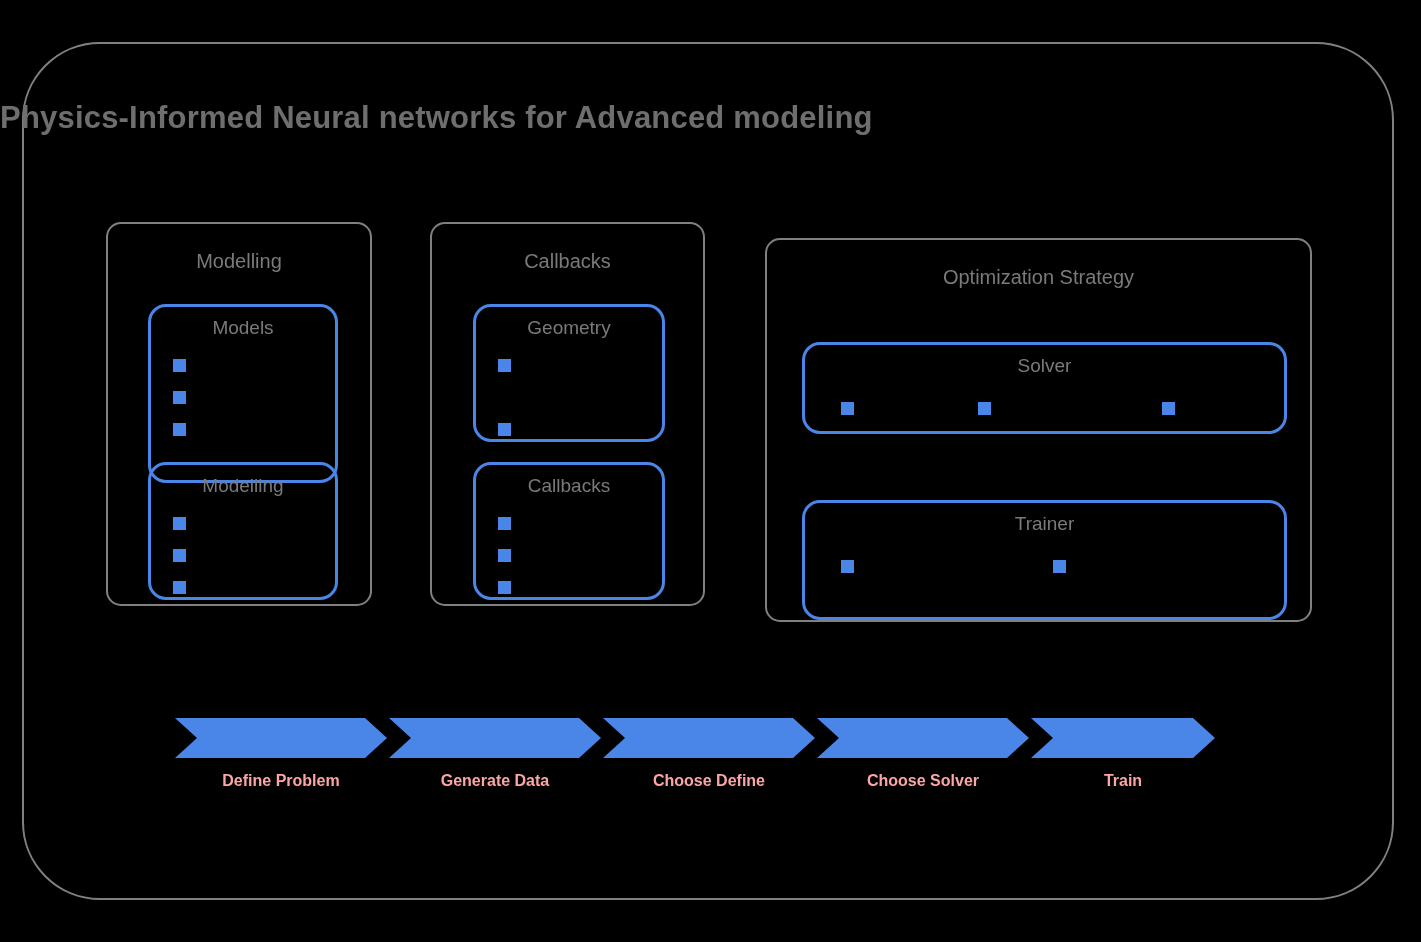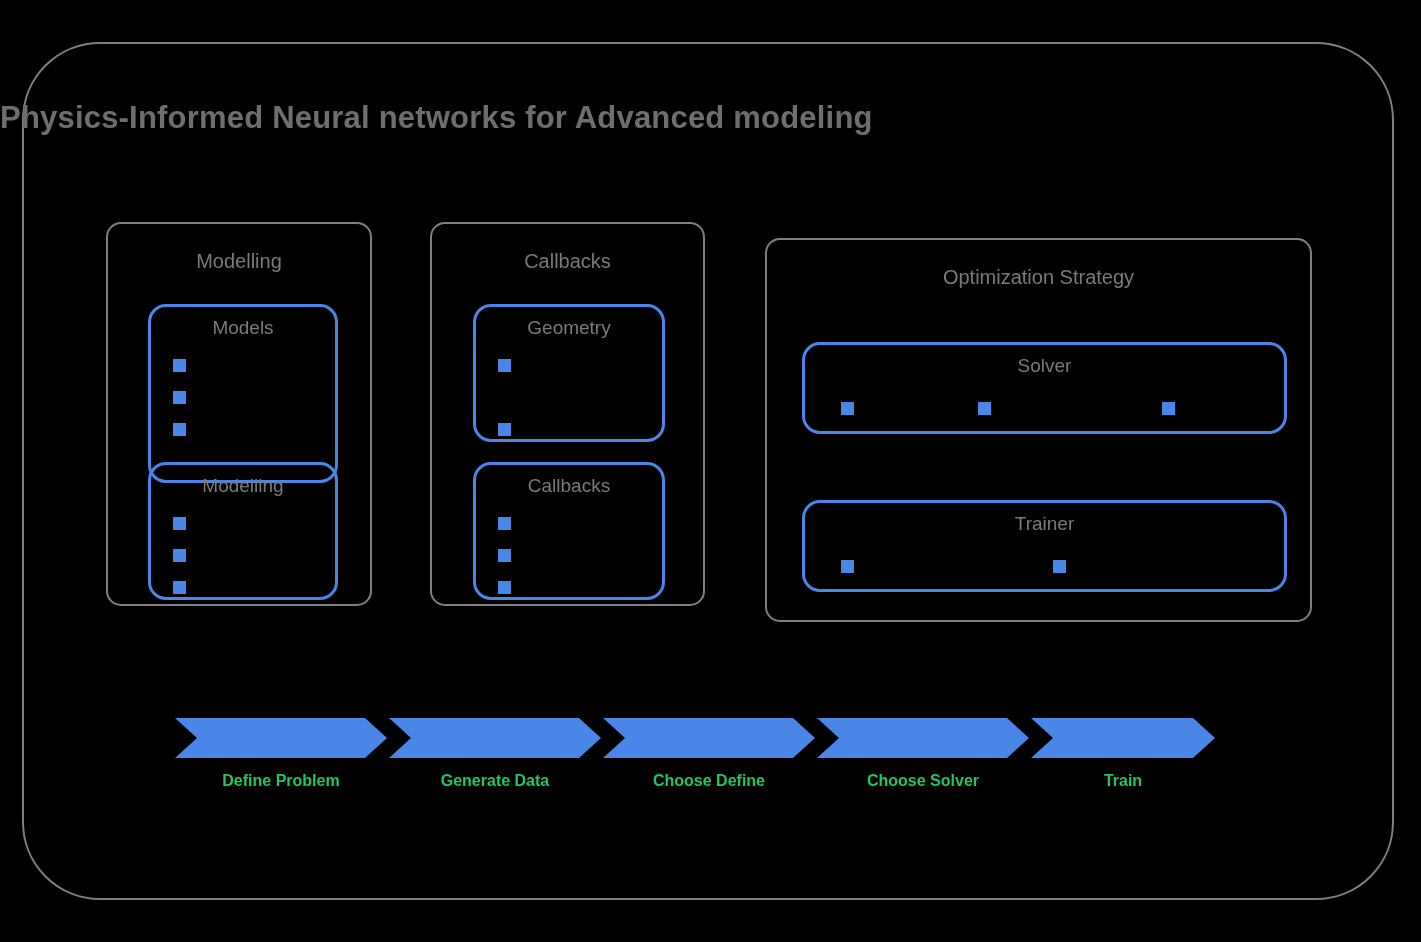--- a/index.html
+++ b/index.html
@@ -78,21 +78,21 @@
   }
 
   
   #box-models   { left: 40px; top: 80px;  width: 190px; height: 179px; }
   #box-problems { left: 40px; top: 238px; width: 190px; height: 138px; }
   
   #box-geometry  { left: 41px; top: 80px;  width: 192px; height: 138px; }
   #box-callbacks { left: 41px; top: 238px; width: 192px; height: 138px; padding-left: 10px; }
   
   #box-solver  { left: 35px; top: 102px; width: 485px; height: 92px; }
-  #box-trainer { left: 35px; top: 260px; width: 485px; height: 92px; }
+  #box-trainer { left: 35px; top: 260px; width: 485px; height: 120px; }
 
   
   .cube {
     position: absolute;
     width: 13px;
     height: 13px;
     background: #4a86e8;
   }
   .cube::before {
     content: "";
@@ -127,21 +127,21 @@
   }
   .chev-last {
     clip-path: polygon(0 0, calc(100% - 22px) 0, 100% 50%, calc(100% - 22px) 100%, 0 100%, 22px 50%);
   }
   .chev-label {
     position: absolute;
     top: 54px;
     text-align: center;
     font-size: 16px;
     font-weight: bold;
-    color: #22c55e;
+    color: #fca5a5;
     white-space: nowrap;
   }
 </style>
 </head>
 <body>
 
 <div id="outer-shell"></div>
 
 <div id="page-title">Physics-Informed Neural networks for Advanced modeling</div>
 

